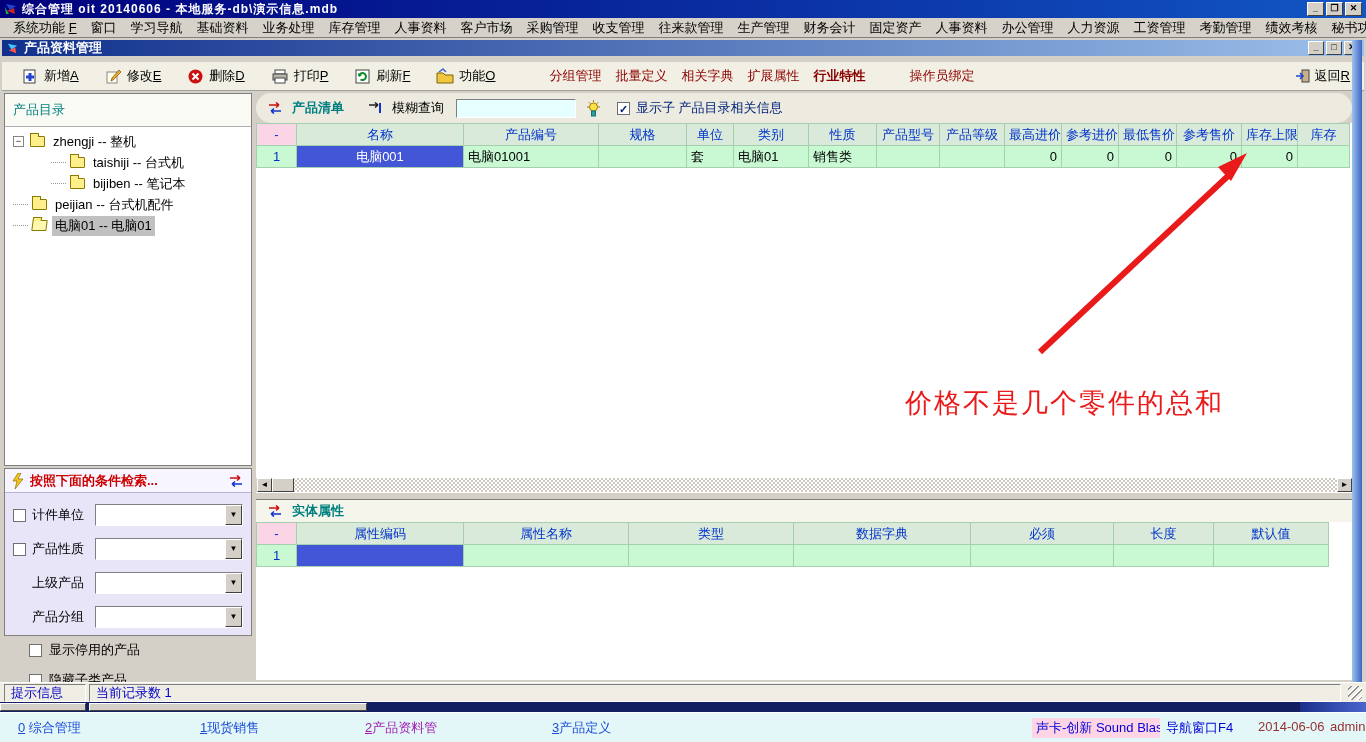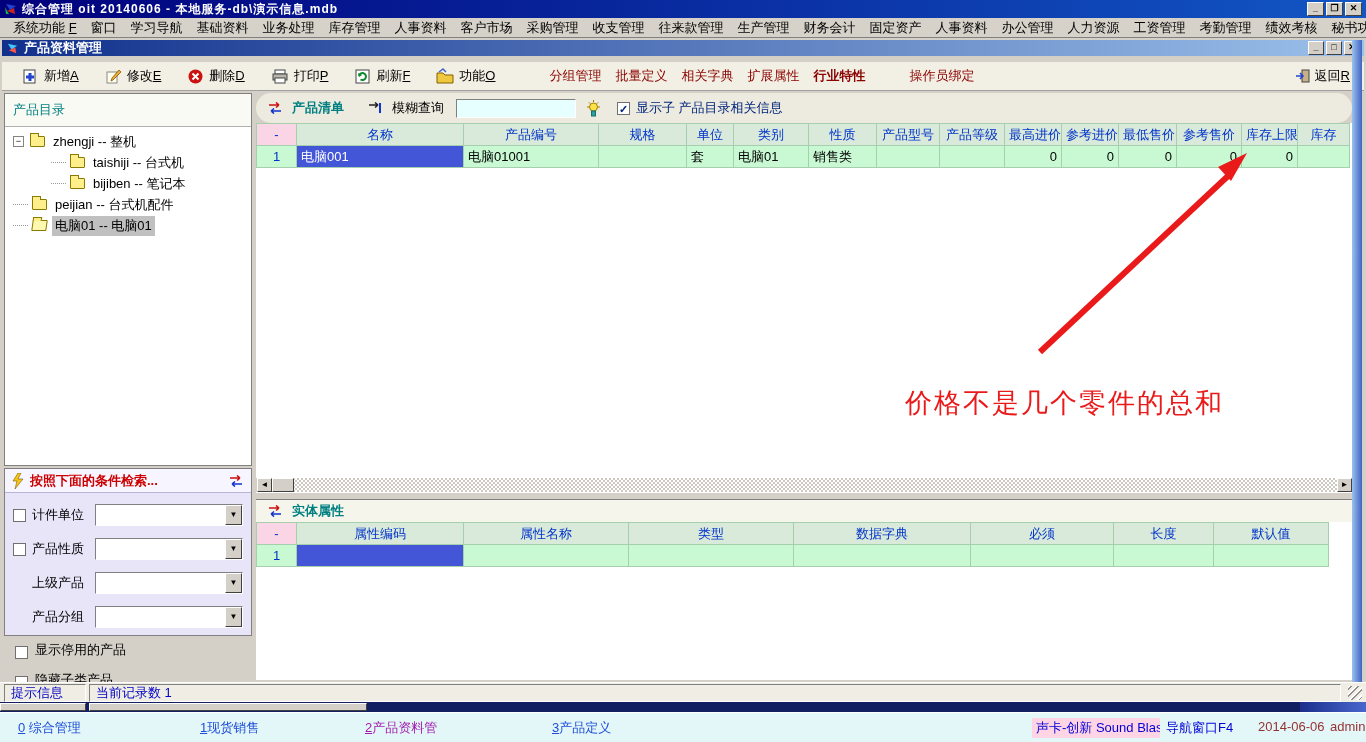--- a/index.html
+++ b/index.html
@@ -44,38 +44,38 @@
 
   
   .search-panel { left:4px; top:468px; width:248px; height:168px; background:#e9e5f9; border:1px solid #808080; }
   .search-header { height:24px; background:#f7f5ff; border-bottom:1px solid #b8b4d8; display:flex; align-items:center; padding:0 6px; color:#cc0000; font-weight:bold; }
   .search-header .swap { margin-left:auto; }
   .srow { display:flex; align-items:center; height:24px; margin:10px 8px 0 8px; gap:6px; }
   .cbx { width:13px; height:13px; background:#fff; border:1px solid #707070; flex:none; font-size:11px; line-height:12px; text-align:center; font-weight:bold; }
   .combo { margin-left:auto; width:148px; height:22px; background:#fff; border:1px solid; border-color:#808080 #fff #fff #808080; display:flex; }
   .combo .cfield { flex:1; }
   .combo .cbtn { width:17px; background:#d4d0c8; border:1px solid; border-color:#fff #404040 #404040 #fff; font-size:8px; text-align:center; line-height:18px; color:#000; }
-  .checkline { display:flex; align-items:flex-end; gap:7px; height:18px; margin:12px 8px 0 10px; }
+  .checkline { display:flex; align-items:center; gap:7px; height:18px; margin:12px 8px 0 24px; }
 
   
   .main-top { left:256px; top:93px; width:1096px; height:30px; background:#edeadf; display:flex; align-items:center;border-radius:15px; }
   .teal-title { color:#008080; font-weight:bold; margin-left:8px; }
   .fuzzy-label { margin-left:24px; }
   .fuzzy-input { margin-left:12px; width:120px; height:19px; background:#e6ffff; border:1px solid; border-color:#808080 #fff #fff #808080; font-size:12px; padding:0 3px; font-family:"Liberation Sans",sans-serif; }
   .show-sub { margin-left:16px; display:flex; align-items:center; gap:6px; color:#00247c; }
 
   .grid-wrap { left:256px; top:123px; width:1096px; height:355px; background:#fff; overflow:hidden; }
   table.grid { border-collapse:collapse; table-layout:fixed; }
   table.grid th, table.grid td { border:1px solid #a6cfae; height:22px; padding:0 4px; overflow:hidden; white-space:nowrap; font-weight:normal; font-size:13px; }
   table.grid th { background:#d9e9da; color:#0033cc; text-align:center; }
   table.grid th.corner { background:#f9d5e5; }
   table.grid td { background:#c8f9d3; color:#000; text-align:left; }
   table.grid td.num { text-align:center; color:#0033cc; }
   table.grid td.rnum { text-align:right; }
-  table.grid td.sel { background:#4456d8; color:#fff; }
+  table.grid td.sel { background:#4456d8; color:#fff;text-align:center; }
 
   .hscroll { left:257px; top:478px; width:1095px; height:14px; display:flex; background-color:#dedbd2;
      background-image:linear-gradient(45deg,#fff 25%,transparent 25%,transparent 75%,#fff 75%),linear-gradient(45deg,#fff 25%,#cdc9c0 25%,#cdc9c0 75%,#fff 75%);
      background-size:4px 4px; background-position:0 0,2px 2px; }
   .sbtn { width:15px; height:14px; background:#d4d0c8; border:1px solid; border-color:#fff #404040 #404040 #fff; font-size:8px; line-height:12px; text-align:center; color:#000; flex:none; }
   .sthumb { width:22px; height:14px; background:#d4d0c8; border:1px solid; border-color:#fff #404040 #404040 #fff; flex:none; }
   .sspace { flex:1; }
 
   .splitter-h { left:256px; top:492px; width:1096px; height:8px; background:#d4d0c8; border-top:1px solid #fff; border-bottom:1px solid #808080; }
 

